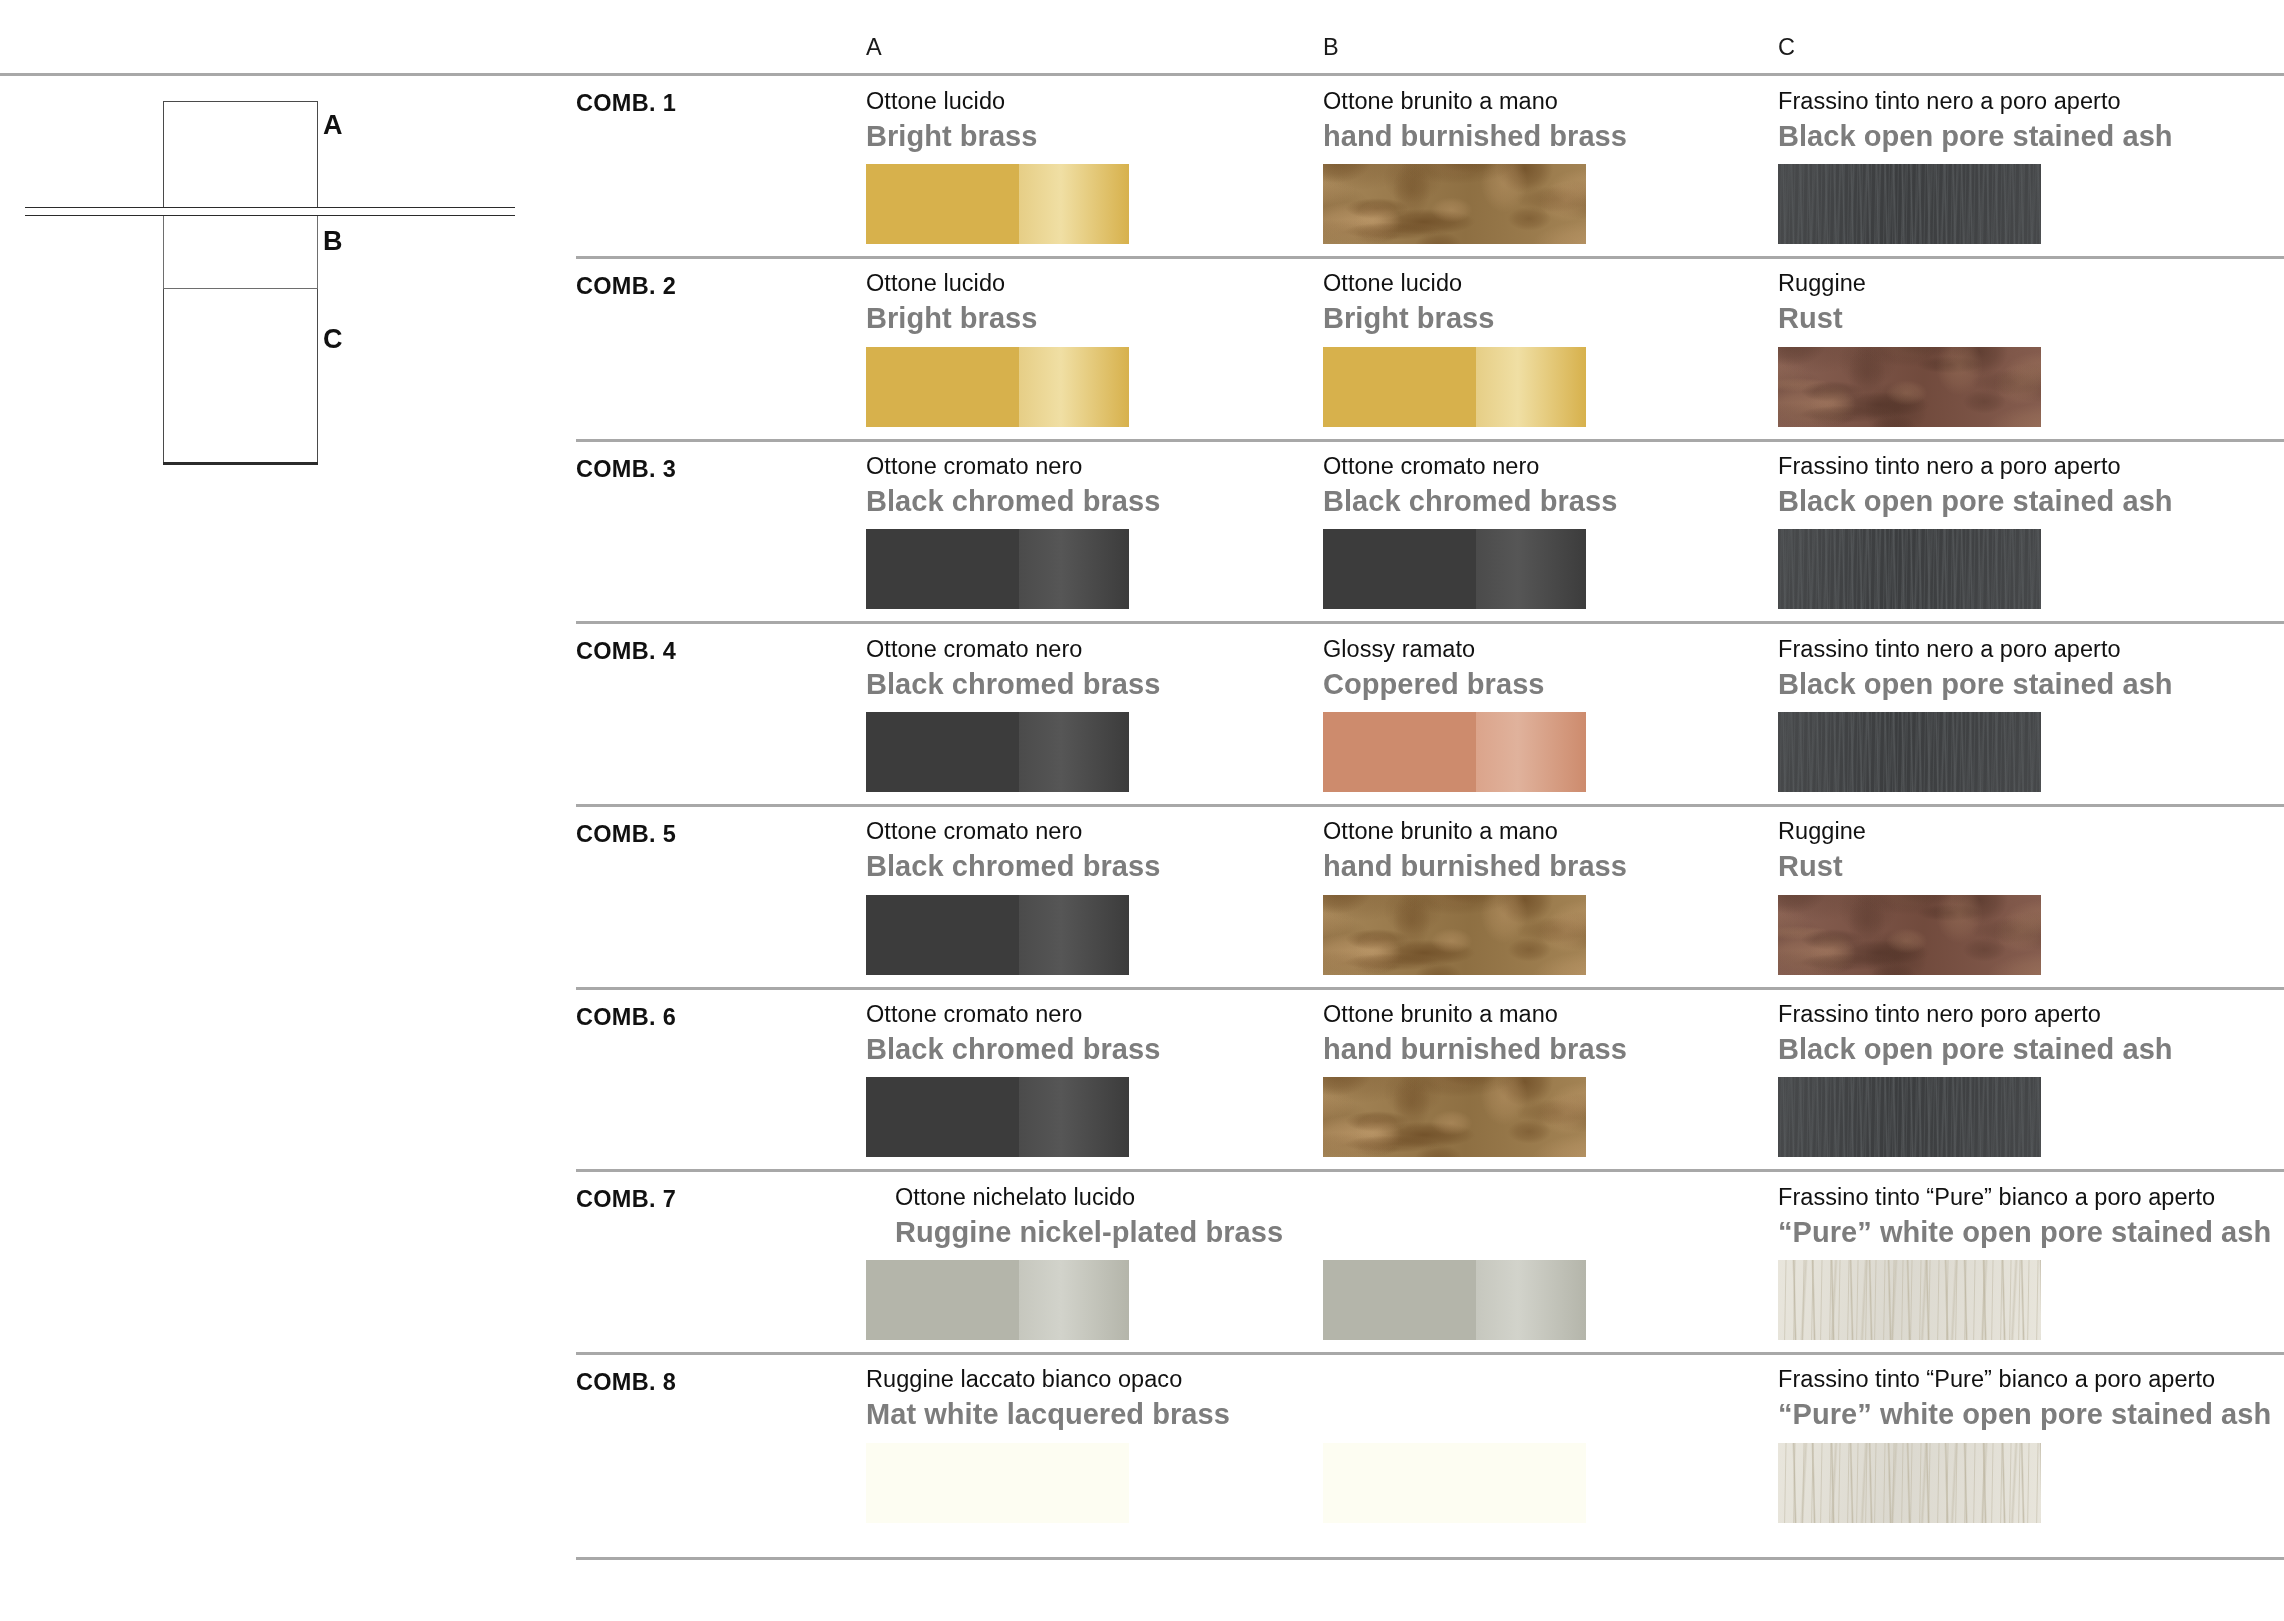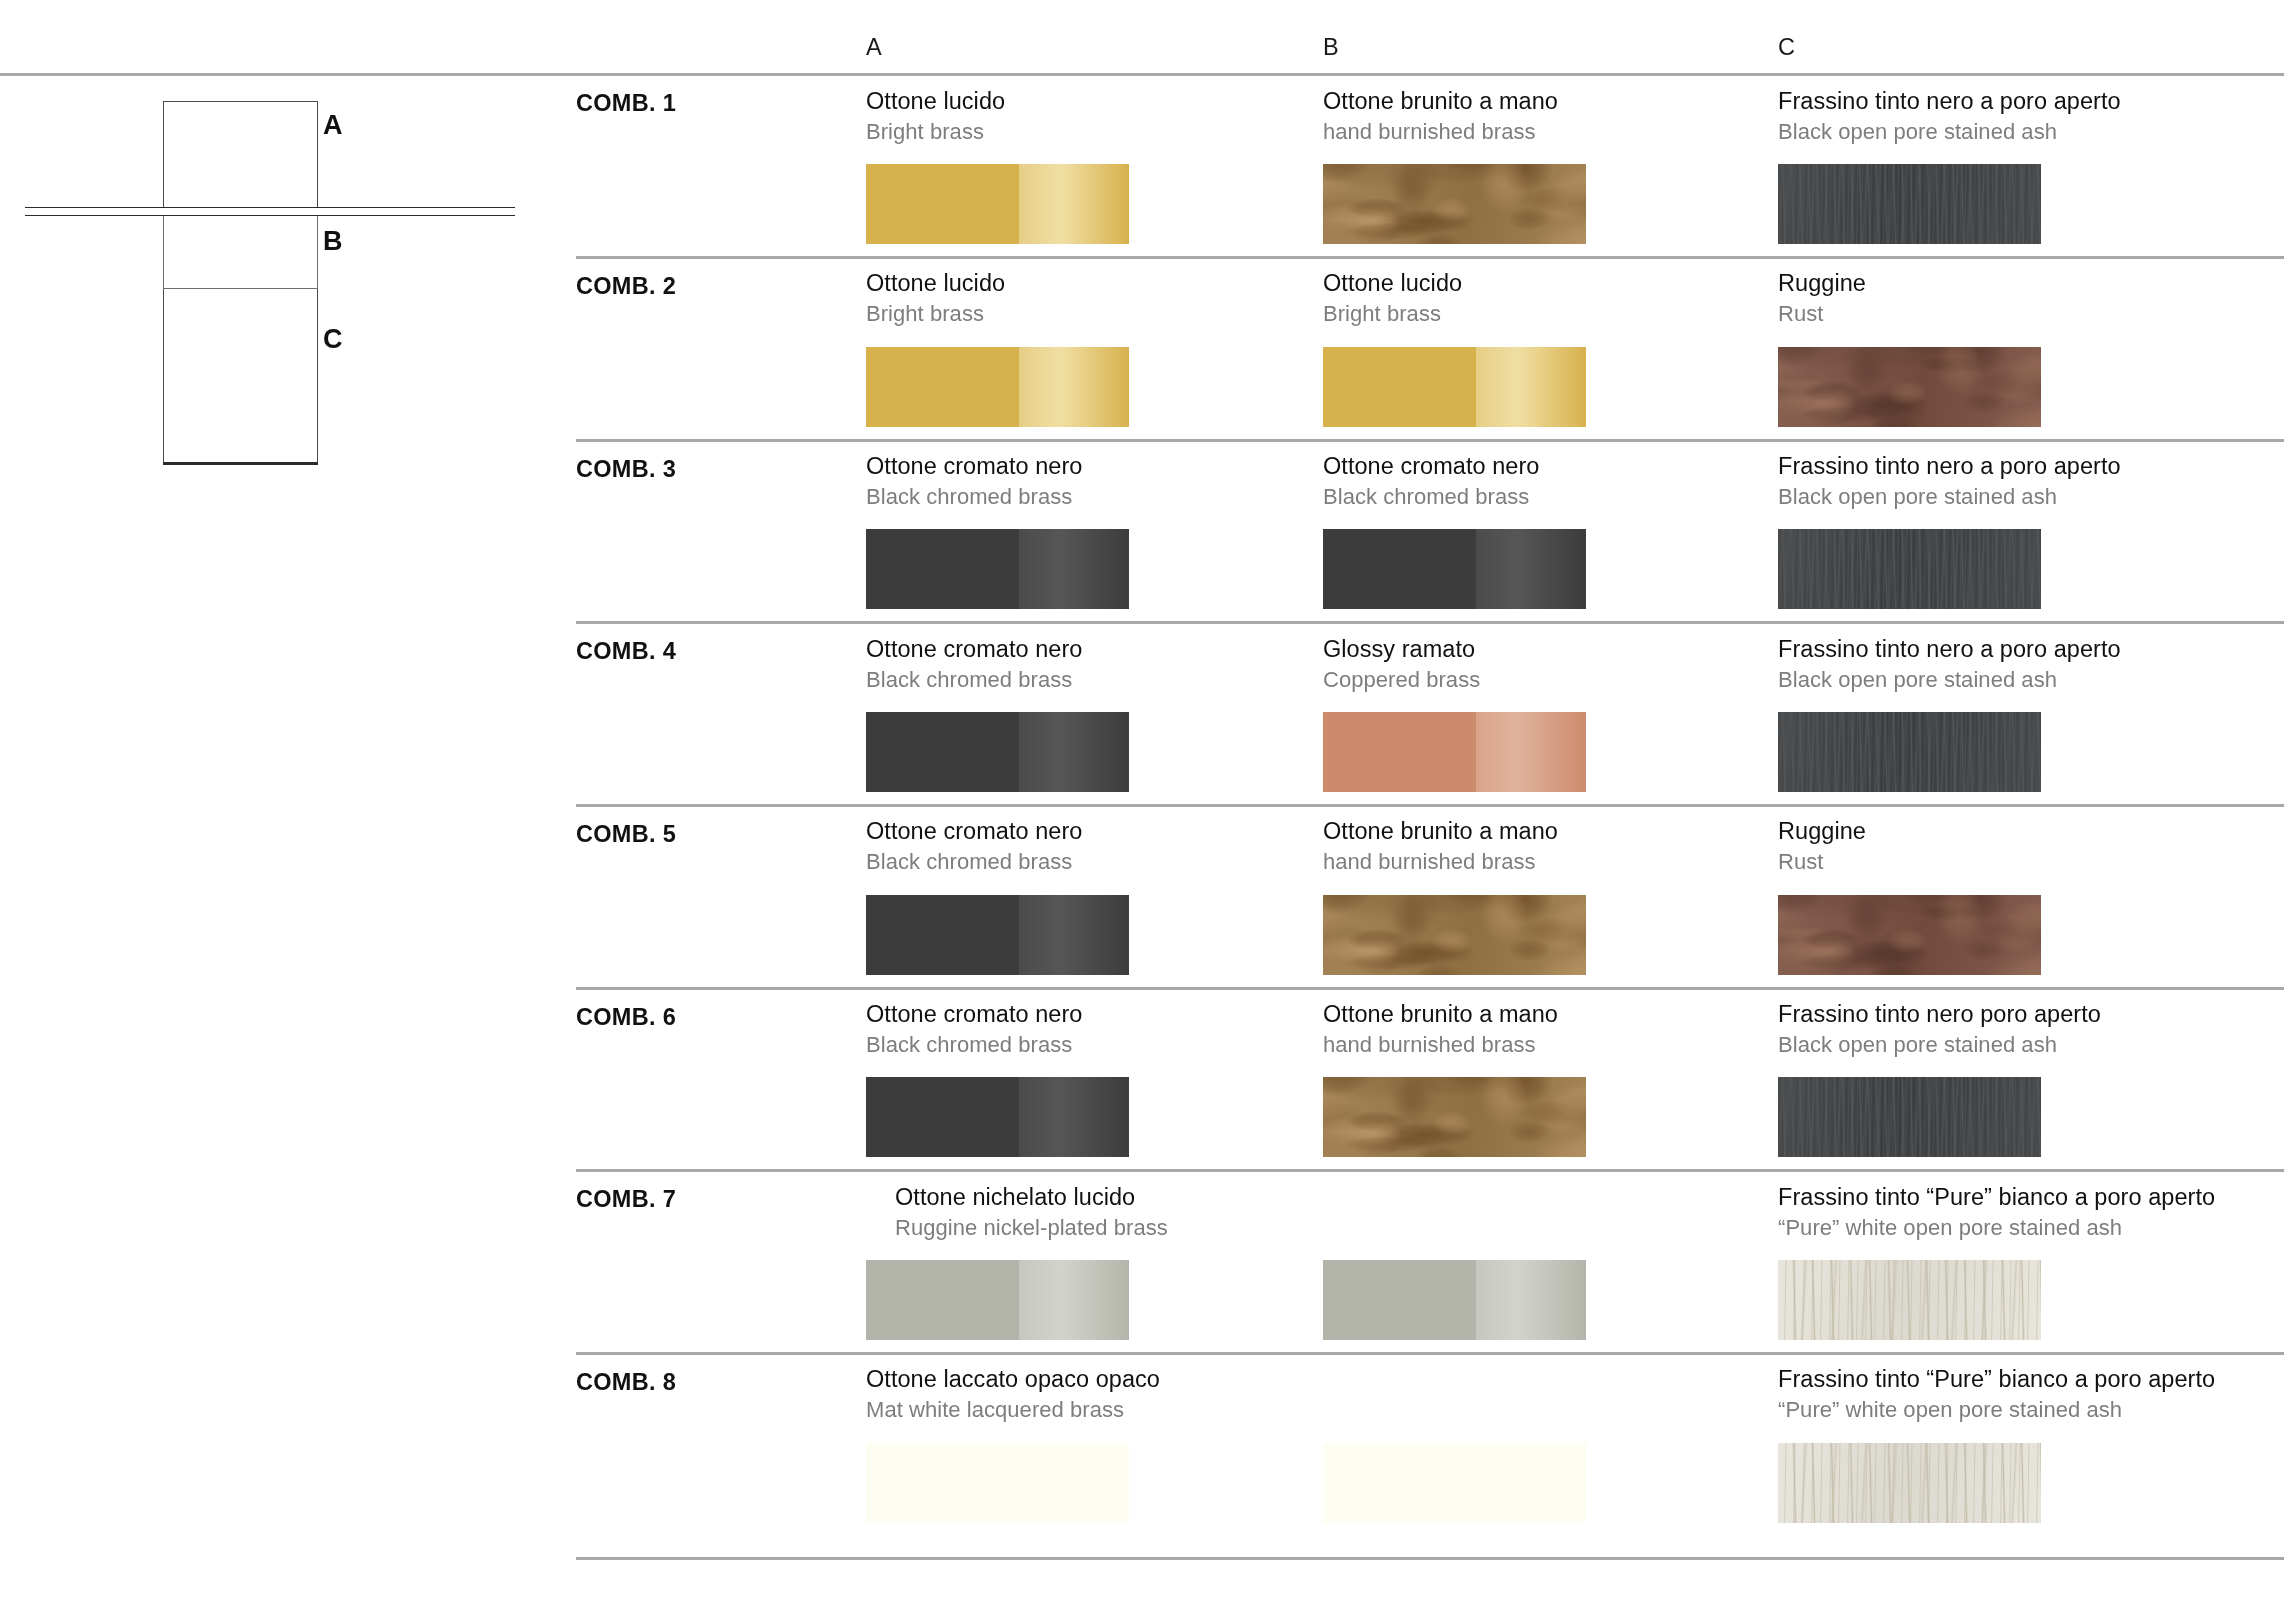--- a/index.html
+++ b/index.html
@@ -143,22 +143,22 @@
   }
   .cell-it {
     font-size: 23.5px;
     font-weight: 400;
     color: #111111;
     line-height: 1.25;
     letter-spacing: 0.05px;
     white-space: nowrap;
   }
   .cell-en {
-    font-size: 22px;
-    font-weight: 400;
+    font-size: 29px;
+    font-weight: 700;
     color: #7d7d7d;
     line-height: 1.3;
     letter-spacing: 0.05px;
     white-space: nowrap;
     margin-top: 1.9px;
   }
 
   
   .swatch {
     position: absolute;
@@ -427,21 +427,21 @@
       </div>
       <div class="swatch" style="left: 1778px; top: 1260px;">
         <div class="sw-wood" style="background: rgb(231, 228, 218);">
           <div class="grain" style="background-image: repeating-linear-gradient(91deg, rgba(0, 0, 0, 0) 0px, rgba(0, 0, 0, 0) 7px, rgba(191, 184, 164, 0.55) 8px, rgba(0, 0, 0, 0) 9px), repeating-linear-gradient(88.6deg, rgba(0, 0, 0, 0) 0px, rgba(0, 0, 0, 0) 16px, rgba(191, 184, 164, 0.824) 17.6px, rgba(0, 0, 0, 0) 19px), repeating-linear-gradient(93deg, rgba(0, 0, 0, 0) 0px, rgba(0, 0, 0, 0) 26px, rgba(191, 184, 164, 0.494) 28px, rgba(0, 0, 0, 0) 30px), linear-gradient(100deg, rgba(255, 255, 255, 0.05) 0%, rgba(0, 0, 0, 0.05) 45%, rgba(255, 255, 255, 0.04) 100%);"></div>
         </div>
       </div>
       <div class="row" style="top: 1369px;">
         <div class="comb-label" style="top: 0px;">COMB. 8</div>
       </div>
       <div class="cell" style="left: 866px; top: 1365px;">
-        <div class="cell-it">Ottone laccato opaco opaco</div>
+        <div class="cell-it">Ruggine laccato bianco opaco</div>
         <div class="cell-en">Mat white lacquered brass</div>
       </div>
       <div class="swatch" style="left: 866px; top: 1443px;">
         <div style="width: 100%; height: 100%; background: rgb(253, 253, 242);"></div>
       </div>
       <div class="swatch" style="left: 1323px; top: 1443px;">
         <div style="width: 100%; height: 100%; background: rgb(253, 253, 242);"></div>
       </div>
       <div class="cell" style="left: 1778px; top: 1365px;">
         <div class="cell-it">Frassino tinto “Pure” bianco a poro aperto</div>

